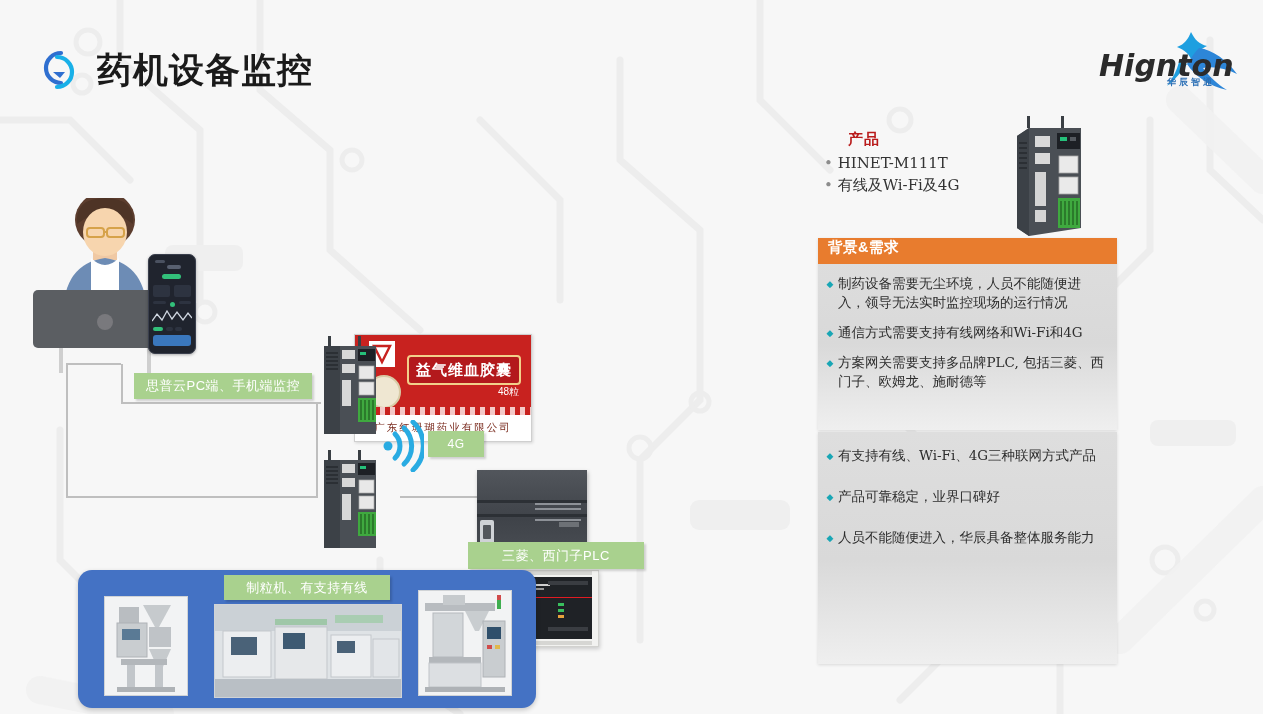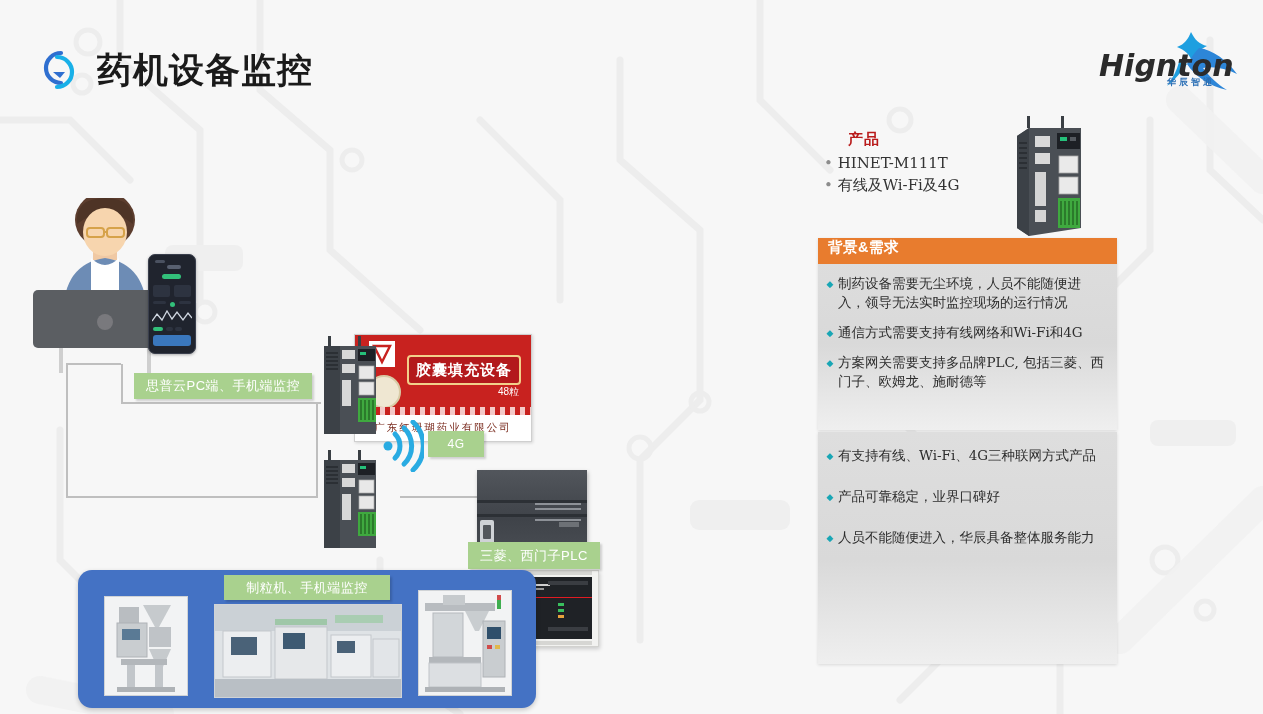--- a/index.html
+++ b/index.html
@@ -204,21 +204,21 @@
   </div>
 
   <div id="medbox">
     <div class="red"></div>
     <div class="tri">
       <svg width="22" height="22" viewBox="0 0 22 22">
           <path d="M3 3 L19 3 L11 19 Z" fill="none" stroke="#c8221f" stroke-width="2.4"></path>
         </svg>
     </div>
     <div class="seal"></div>
-    <div class="pill">胶囊填充设备</div>
+    <div class="pill">益气维血胶囊</div>
     <div class="count">48粒</div>
     <div class="stripe"></div>
     <div class="maker">广东红珊瑚药业有限公司</div>
   </div>
 
   <svg class="gw" style="left:322px;top:218px;" viewBox="0 0 56 100">
     <rect x="6" y="0" width="3" height="10" fill="#3a3f44"></rect>
       <rect x="36" y="0" width="3" height="10" fill="#3a3f44"></rect>
     <rect x="2" y="10" width="52" height="88" fill="#4a4f55"></rect>
     <rect x="2" y="10" width="16" height="88" fill="#3c4147"></rect>
@@ -306,21 +306,21 @@
     <div style="position:absolute;left:80px;top:38px;width:6px;height:3px;background:#39c05e;"></div>
     <div style="position:absolute;left:80px;top:44px;width:6px;height:3px;background:#e6a23c;"></div>
     <div style="position:absolute;left:70px;top:10px;width:40px;height:4px;background:#3a3d42;"></div>
     <div style="position:absolute;left:70px;top:56px;width:40px;height:4px;background:#3a3d42;"></div>
     <div style="position:absolute;left:6px;top:0px;width:108px;height:4px;background:#d6d6d3;"></div>
     <div style="position:absolute;left:6px;top:70px;width:108px;height:4px;background:#d6d6d3;"></div>
   </div>
 
   <div class="tag" style="left:134px;top:255px;width:178px;height:26px;">思普云PC端、手机端监控</div>
   <div class="tag small" style="left:428px;top:313px;width:56px;height:26px;">4G</div>
-  <div class="tag" style="left:468px;top:424px;width:132px;height:27px;">三菱、西门子PLC</div>
+  <div class="tag" style="left:468px;top:424px;width:176px;height:27px;">三菱、西门子PLC</div>
 
   <div id="machines-panel" style="top:452px;">
     <div class="machine-img" style="left:26px;top:26px;width:82px;height:98px;">
       <svg width="82" height="98" viewBox="0 0 82 98">
         <rect width="82" height="98" fill="#f2f3f4"></rect>
         <rect x="14" y="10" width="20" height="16" fill="#b9bdc1"></rect>
         <path d="M38 8 L66 8 L54 30 L50 30 Z" fill="#c6cacd"></path>
         <rect x="12" y="26" width="30" height="34" fill="#c9cdd0" stroke="#aeb2b6"></rect>
         <rect x="17" y="32" width="18" height="11" fill="#5a7a95"></rect>
         <rect x="44" y="30" width="22" height="20" fill="#bfc3c7"></rect>
@@ -360,21 +360,21 @@
         <rect x="68" y="36" width="14" height="12" fill="#2f4f6b"></rect>
         <rect x="68" y="54" width="5" height="4" fill="#d14b4b"></rect>
         <rect x="76" y="54" width="5" height="4" fill="#e0b84d"></rect>
         <rect x="10" y="66" width="52" height="6" fill="#b3b7bb"></rect>
         <rect x="10" y="72" width="52" height="24" fill="#dcdfe2" stroke="#bfc3c7"></rect>
         <rect x="6" y="96" width="80" height="5" fill="#aeb2b6"></rect>
       </svg>
     </div>
   </div>
 
-  <div class="tag" style="left:224px;top:457px;width:166px;height:25px;">制粒机、手机端监控</div>
+  <div class="tag" style="left:224px;top:457px;width:166px;height:25px;">制粒机、有支持有线</div>
 </div>
 
 <div id="right-col">
 
   <div id="product-head">产品</div>
 
   <div class="prod-li" style="top:36px;">
     <span style="color:#8c8c8c;">•</span>
     <span>HINET-M111T</span>
   </div>

